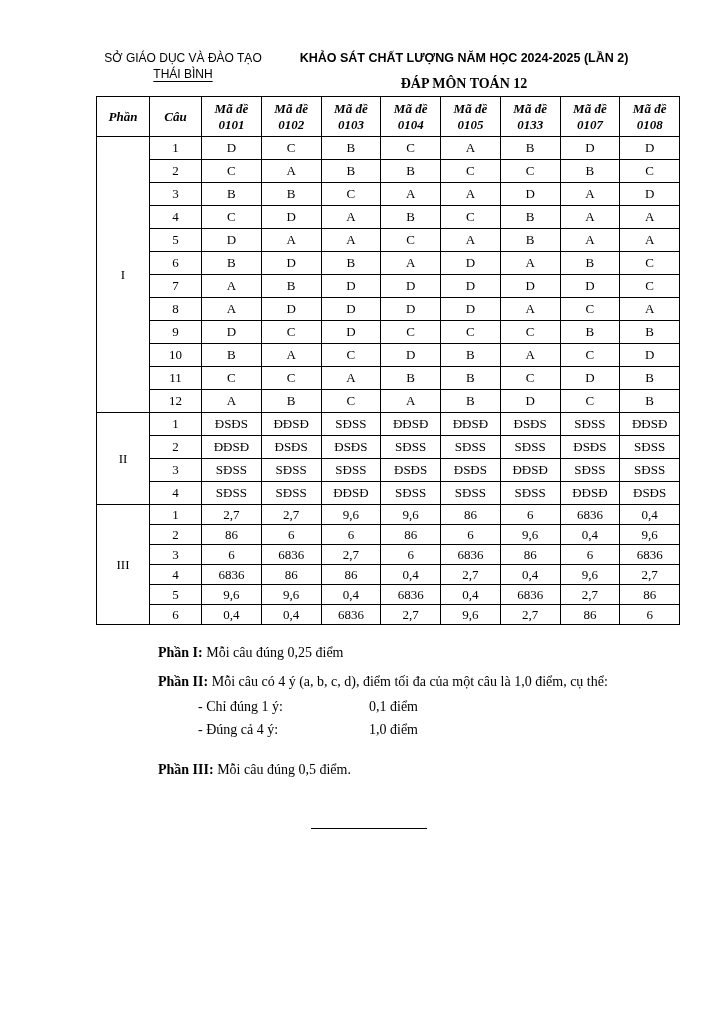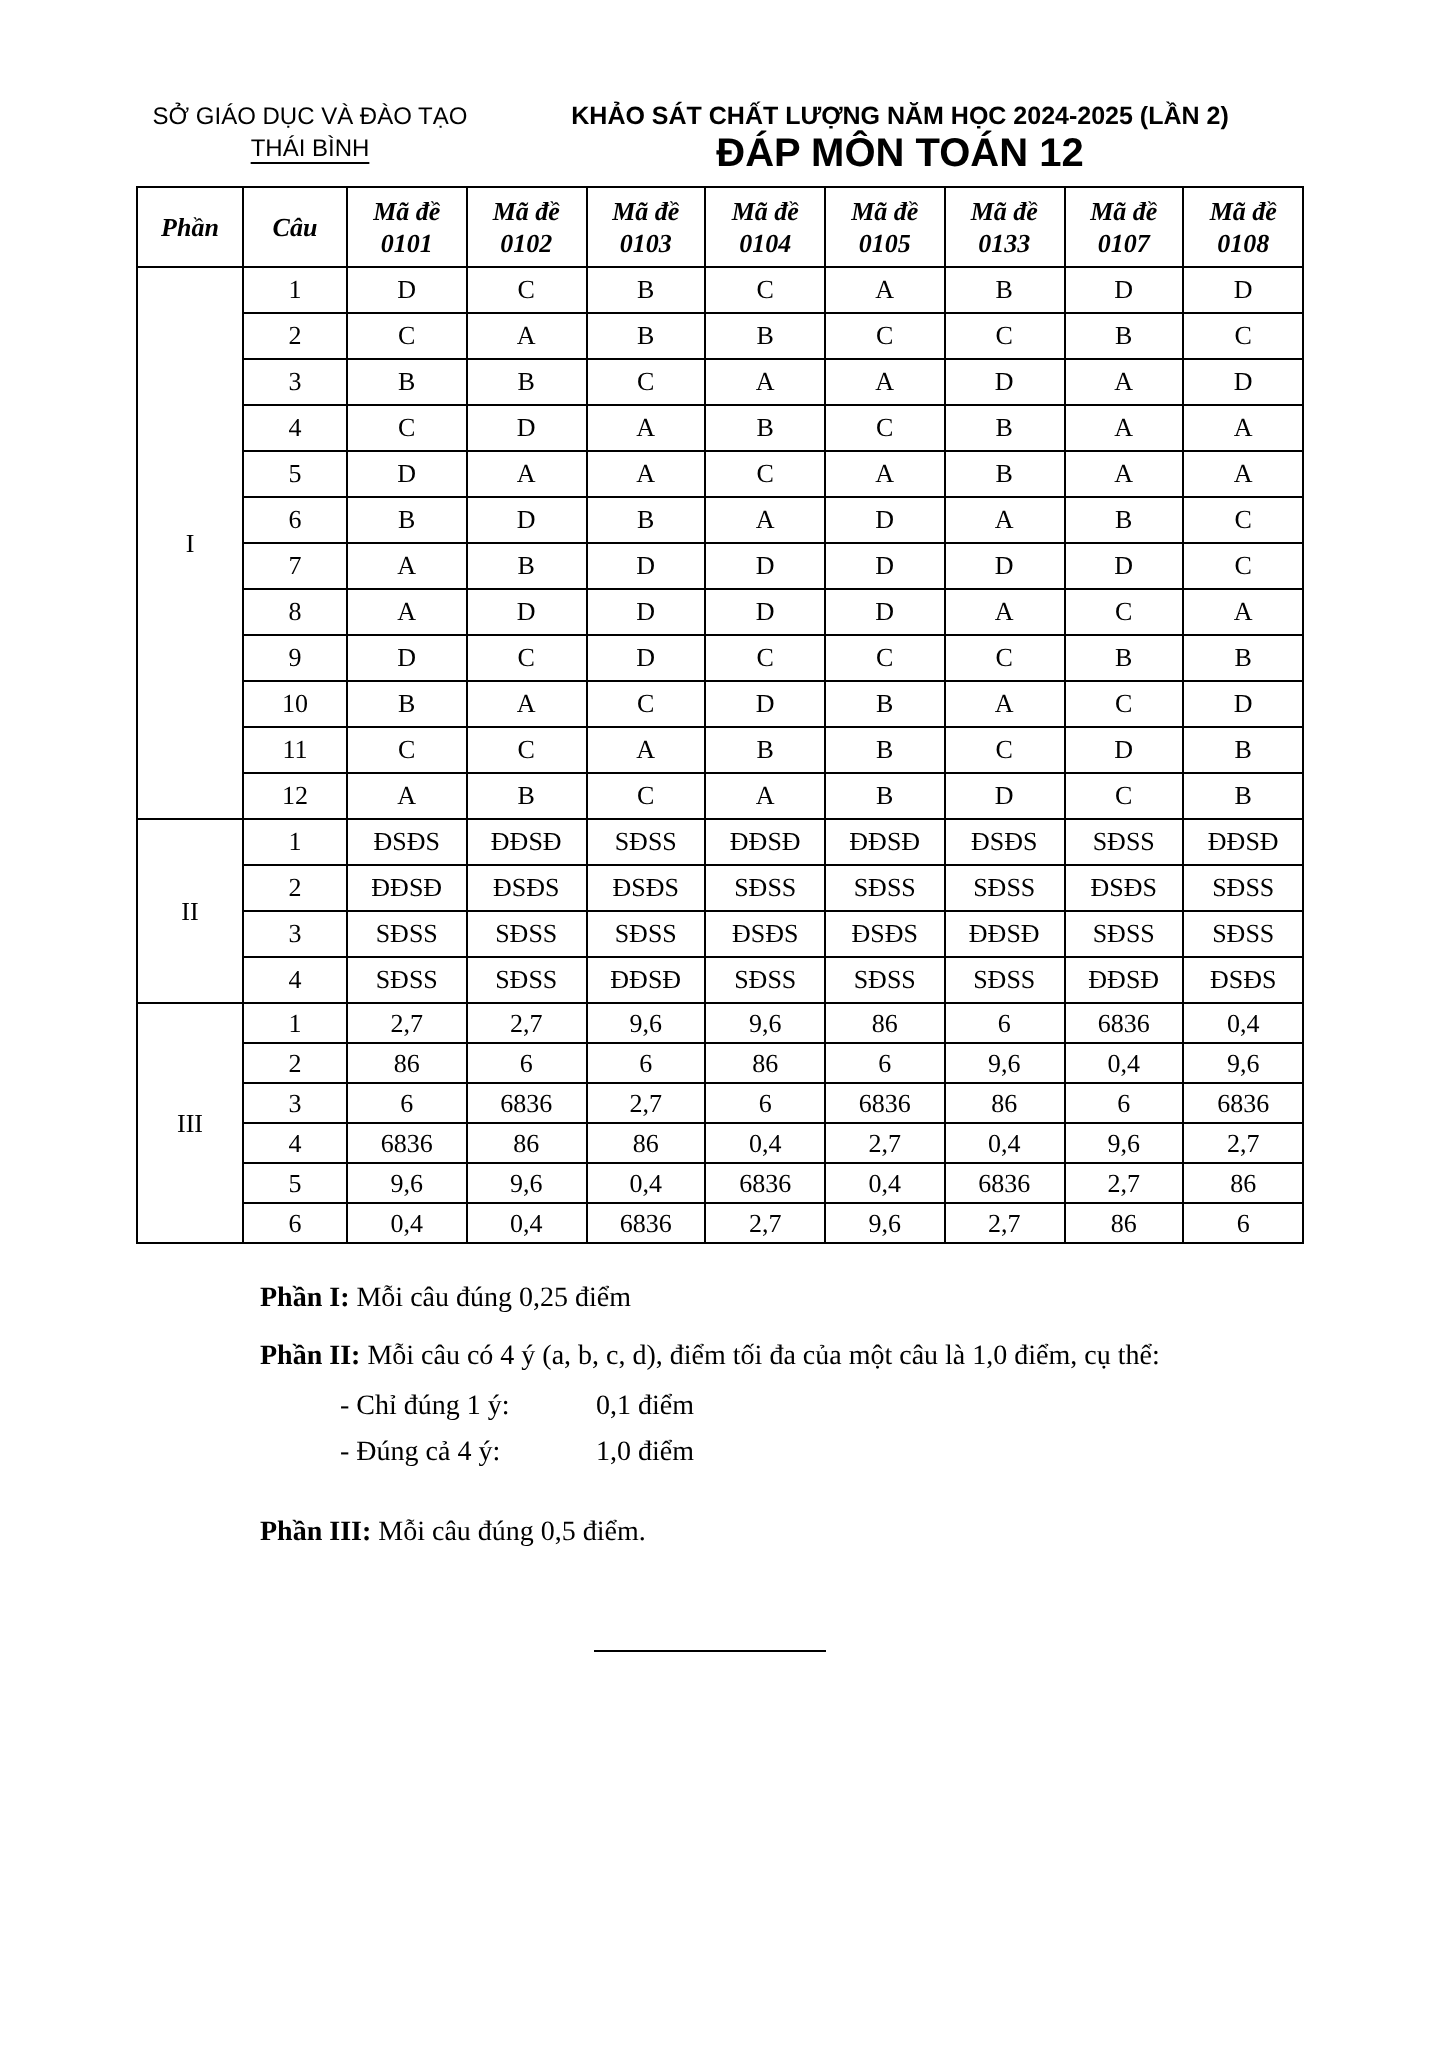--- a/index.html
+++ b/index.html
@@ -5,21 +5,21 @@
   * { margin: 0; padding: 0; box-sizing: border-box; }
   html, body { background: #ffffff; }
   body {
     width: 725px; height: 1024px;
     font-family: "Liberation Serif", serif;
     color: #000;
   }
   .page {
     position: relative;
     width: 714px; height: 1024px;
-    padding: 50px 64px 0 60px;
+    padding: 50px 64px 0 88px;
     background: #fff;
     overflow: hidden;
   }
   
   .header { display: flex; align-items: flex-start; }
   .header-left {
     width: 190px;
     text-align: center;
     font-family: "Liberation Sans", sans-serif;
     font-size: 12px;
@@ -35,23 +35,23 @@
     text-align: center;
     font-family: "Liberation Sans", sans-serif;
   }
   .exam-title {
     font-size: 12.5px;
     font-weight: bold;
     text-underline-offset: 3px;
     line-height: 16px;
   }
   .answer-title {
-    margin-top: 0;
-    font-family: Liberation Sans, sans-serif;
-    font-size: 20px;
+    margin-top: 10px;
+    font-family: Liberation Serif, serif;
+    font-size: 14px;
     font-weight: bold;
   }
   
   table.answers {
     border-collapse: collapse;
     table-layout: fixed;
     width: 584px;
     margin-top: 4px;
     margin-left: 8px;
   }
@@ -69,21 +69,21 @@
     line-height: 16px;
   }
   table.answers tbody td { height: 23px; }
   table.answers tr.compact td { height: 20px; }
   td.phan-cell { vertical-align: top; padding-top: 3px; }
   
   .notes { margin-left: 70px; margin-top: 18px; font-size: 14px; }
   .note { margin-top: 9px; line-height: 20px; }
   .bold { font-weight: bold; }
   .note-items { margin-left: 40px; margin-top: 3px; }
-  .note-item { display: flex; line-height: 23px; }
+  .note-item { display: flex; line-height: 23px; gap: 43px; }
   .note-item-label { width: 128px; }
   .note-item-value { }
   .note-part3 { margin-top: 19px; }
   
   .bottom-rule {
     width: 116px;
     border-top: 1px solid #000;
     margin: 48px auto 0 auto;
   }
 </style>

